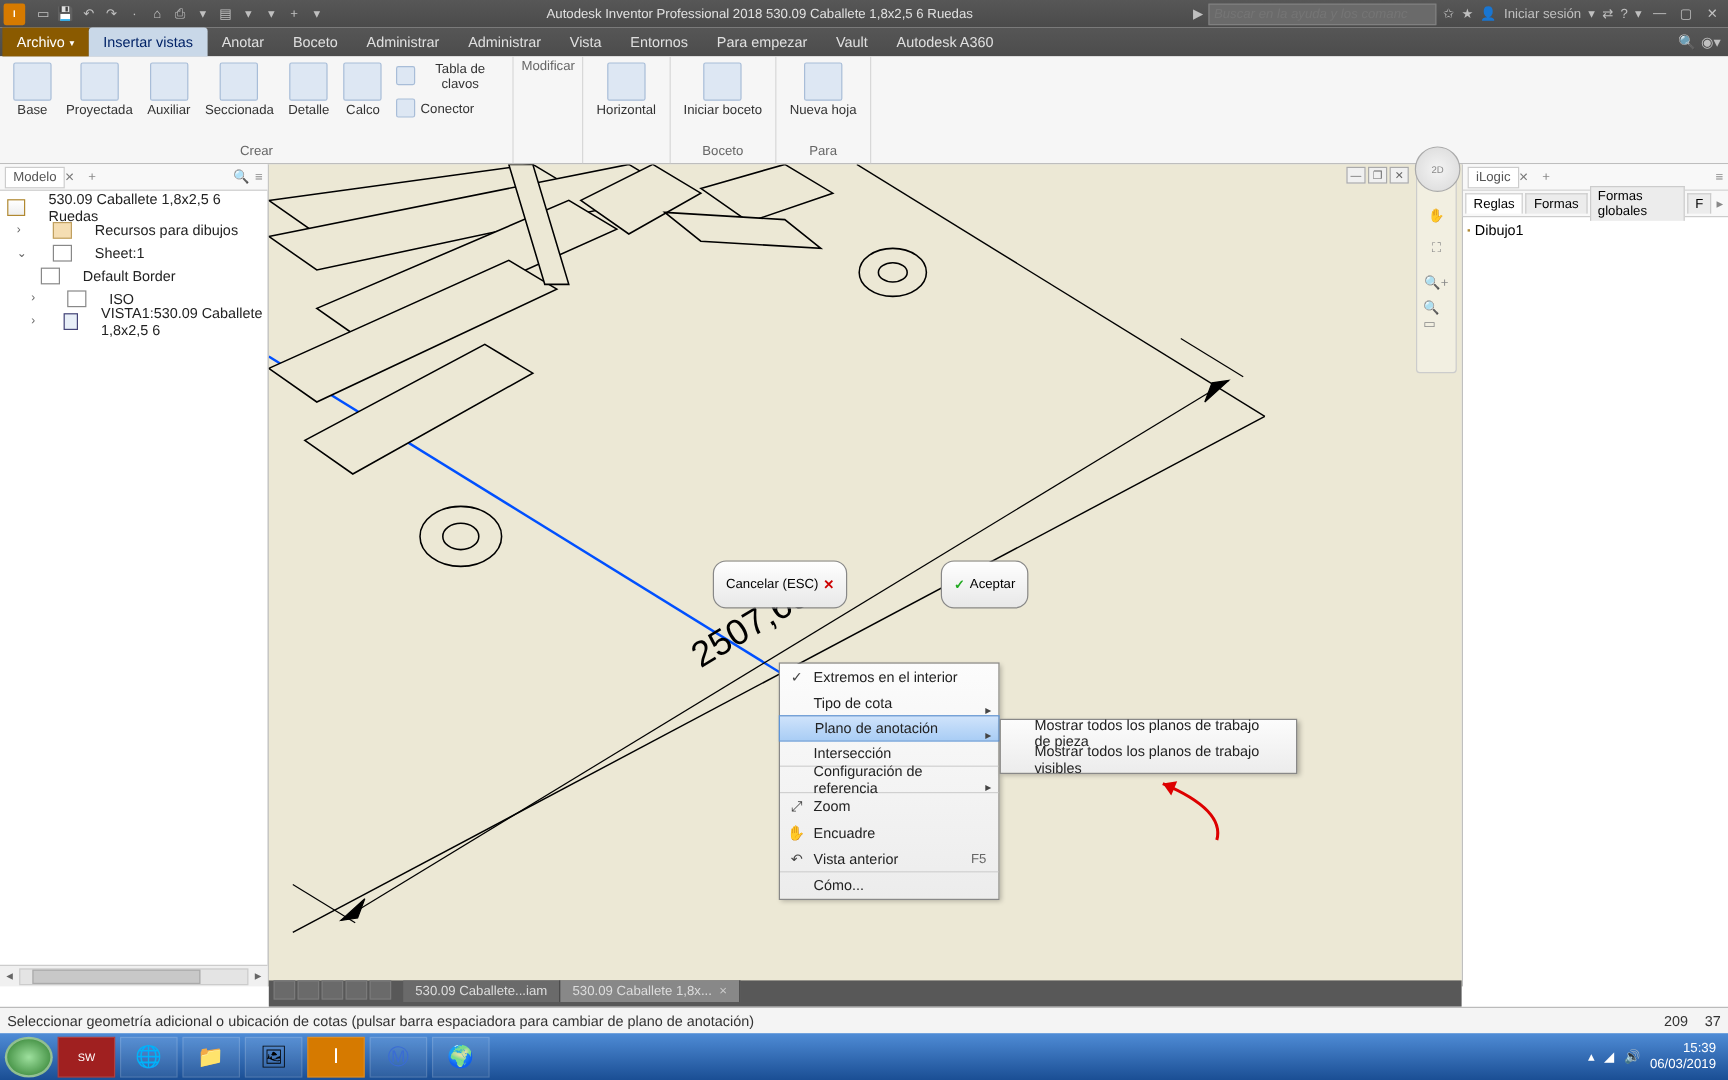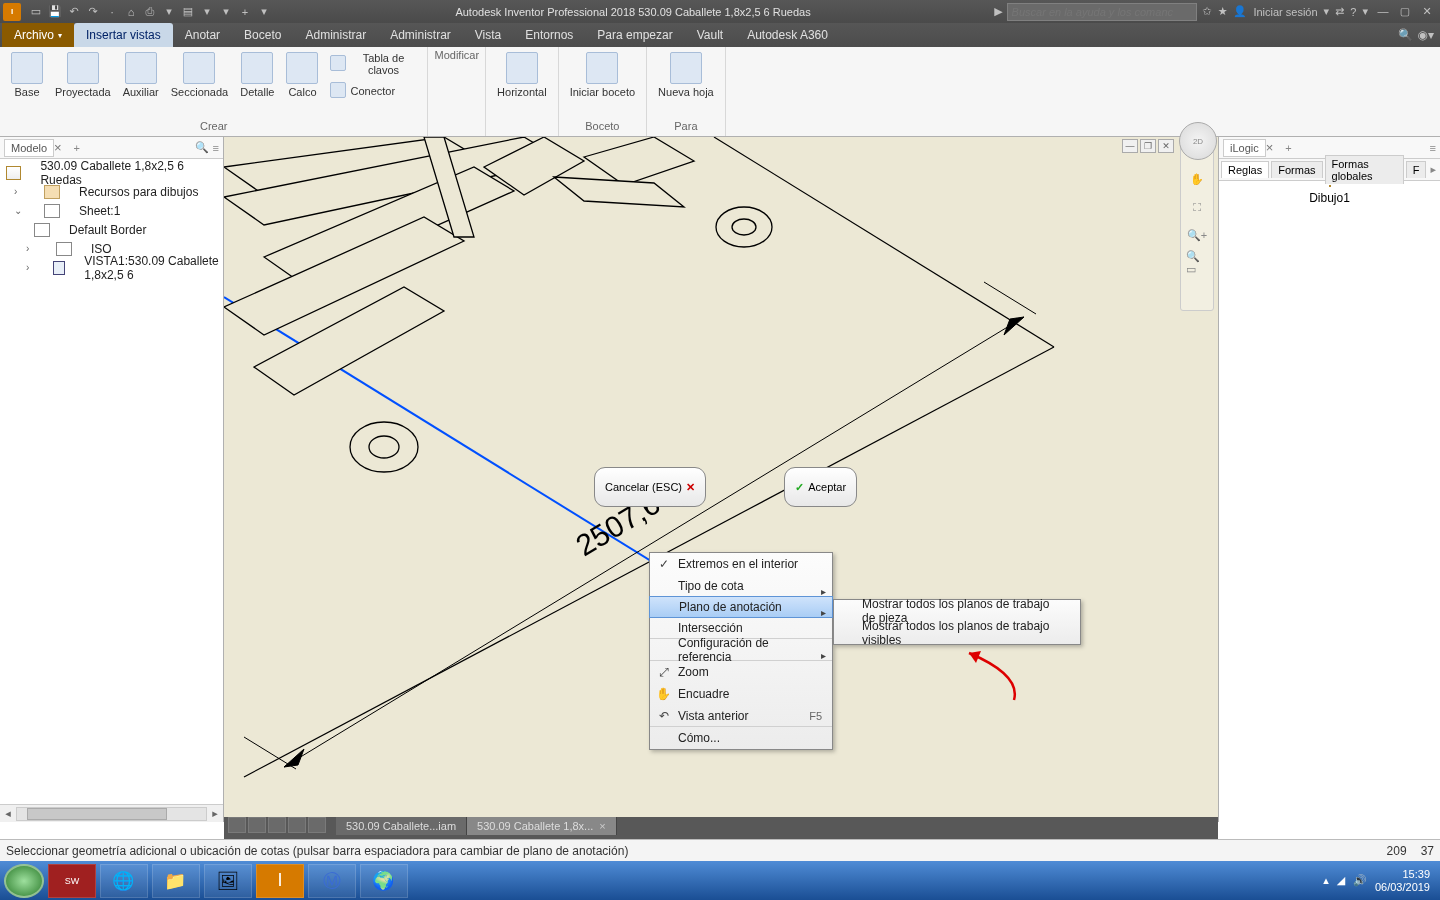--- a/index.html
+++ b/index.html
@@ -86,21 +86,21 @@
 .ctx-menu .row .sc { position:absolute; right:10px; color:#666; font-size:11px;}
 .ctx-menu .row.hi { background:linear-gradient(#cfe3fb,#a9cdf5); border:1px solid #5e94d6; margin:-1px; padding-left:29px;}
 .ctx1 { left:425px; top:415px; width:184px; }
 .ctx2 { left:609px; top:462px; width:248px; }
 
 .red-arrow { position:absolute; left:735px; top:508px; pointer-events:none; }
 
 
 .right-pane { width:222px; background:#fff; border-left:1px solid #b0b0b0; display:flex; flex-direction:column;}
 .right-pane .content { flex:1; padding:4px; font-size:12px;}
-.right-pane .content .item { display:flex; align-items:center; gap:4px;flex-direction:column; }
+.right-pane .content .item { display:flex; align-items:center; gap:4px; }
 .right-tabs { height:22px; background:#f8f8f8; border-bottom:1px solid #ccc; display:flex; align-items:center; font-size:11px;}
 .right-tabs .rtab { padding:2px 6px; border:1px solid #ccc; border-bottom:none; background:#fff; margin-left:2px;}
 .right-tabs .rtab.in { background:#ececec; }
 
 
 .doc-tabs { position:absolute; left:224px; right:222px; bottom:61px; height:22px; background:#585858; display:flex; align-items:flex-start; padding-left:4px; gap:0; color:#ddd; font-size:11px;}
 .doc-tabs .grp { display:flex; gap:2px; margin-right:10px;}
 .doc-tabs .grp span { width:18px; height:16px; background:#6a6a6a; border:1px solid #7a7a7a; cursor:pointer;}
 .doc-tabs .dtab { padding:3px 10px; background:#6a6a6a; border-right:1px solid #444; cursor:pointer;}
 .doc-tabs .dtab.active { background:#888; }

